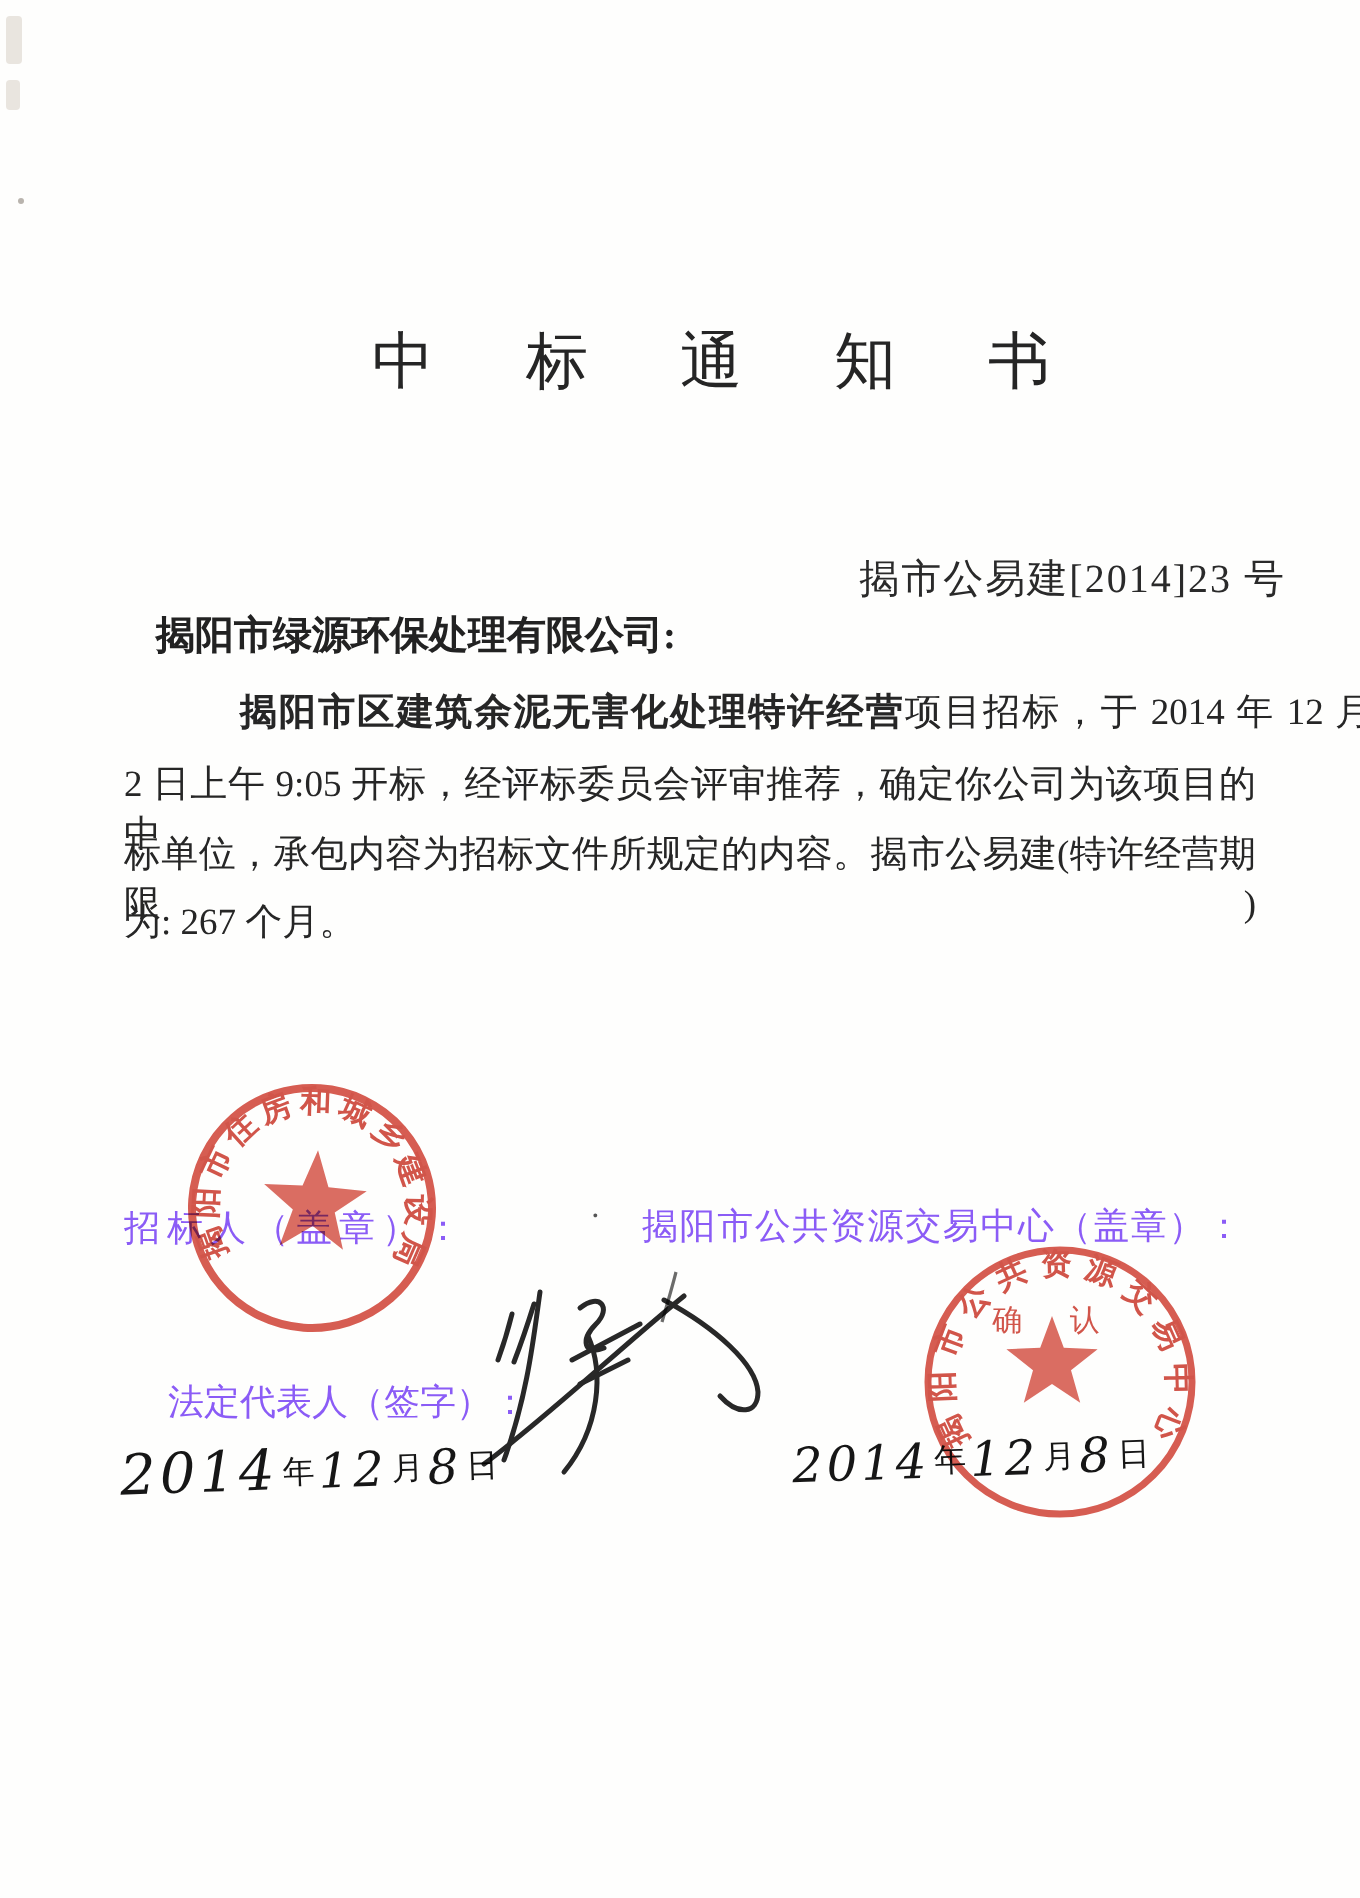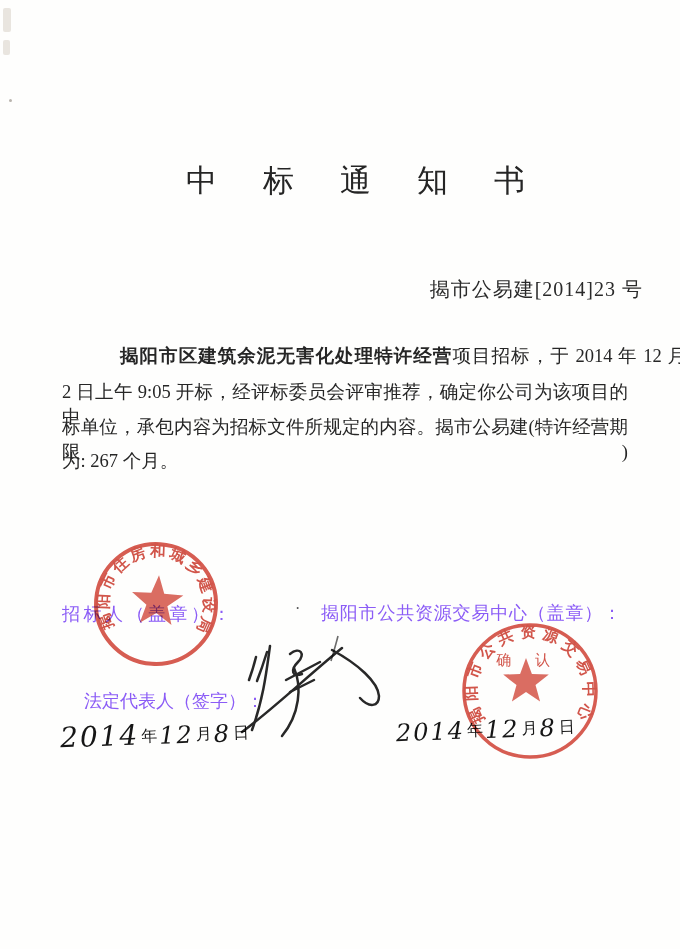--- a/index.html
+++ b/index.html
@@ -37,20 +37,21 @@
 <div class="page">
 
   <div class="scan-mark" style="left:3px;top:8px;width:8px;height:24px;"></div>
   <div class="scan-mark" style="left:3px;top:40px;width:7px;height:15px;"></div>
   <div class="speck" style="left:9px;top:99px;width:3px;height:3px;"></div>
 
   <div class="abs doc-title">中标通知书</div>
 
   <div class="abs ref-number">揭市公易建[2014]23 号</div>
 
+  <div class="abs addressee">揭阳市绿源环保处理有限公司:</div>
 
   <div class="abs body-line justify" style="top:343px;padding-left:58px;">
     <span class="bold">揭阳市区建筑余泥无害化处理特许经营</span><span>项目招标，于 2014 年 12 月</span>
   </div>
   <div class="abs body-line justify" style="top:379px;">2 日上午 9:05 开标，经评标委员会评审推荐，确定你公司为该项目的中</div>
   <div class="abs body-line justify" style="top:414px;">标单位，承包内容为招标文件所规定的内容。揭市公易建(特许经营期限)</div>
   <div class="abs body-line" style="top:448px;">为: 267 个月。</div>
 
   <div class="abs sig-label" style="top:602px;left:62px;letter-spacing:3.5px;">招标人（盖章）：</div>
   <div class="abs center-dot">·</div>

